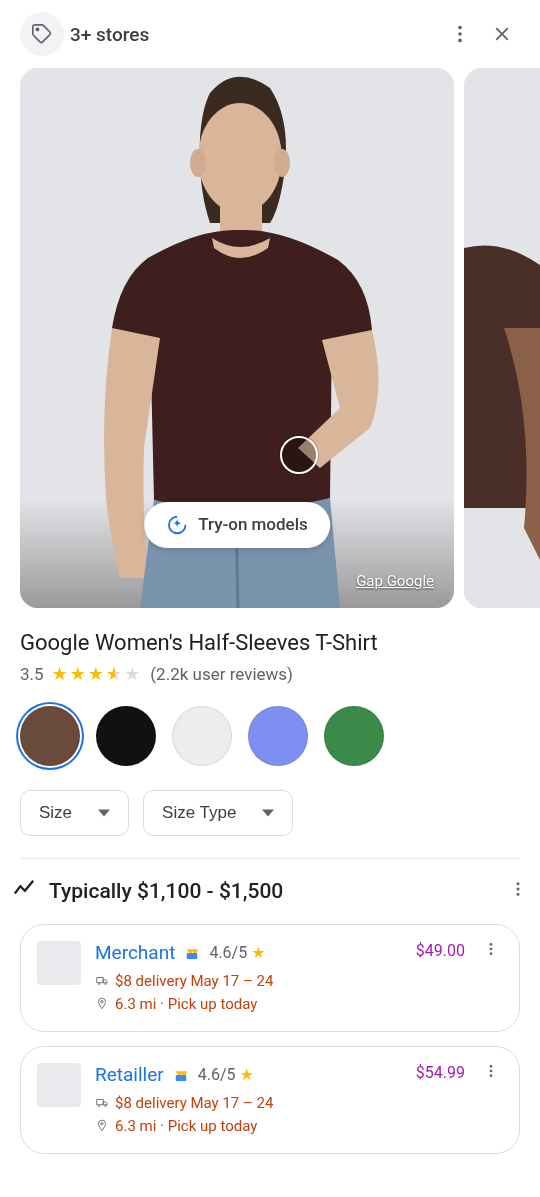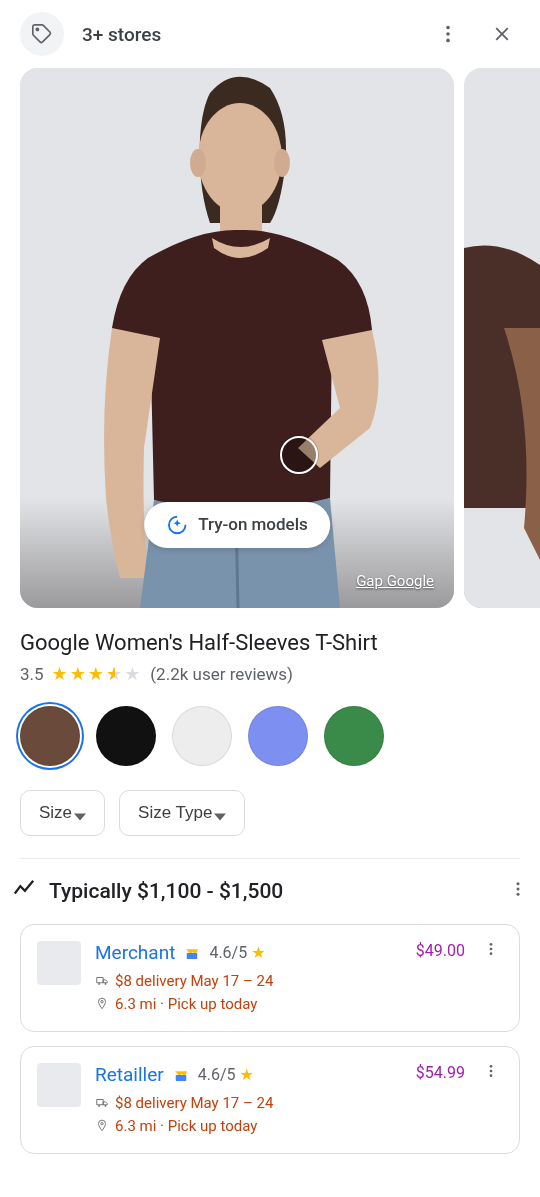--- a/index.html
+++ b/index.html
@@ -1,17 +1,17 @@
 <!DOCTYPE html>
 <html><head>
   <meta charset="utf-8">
   <style>
     * { margin: 0; padding: 0; box-sizing: border-box; }
     body { font-family: -apple-system, BlinkMacSystemFont, 'Segoe UI', Roboto, Arial, sans-serif; background: #fff; width: 540px; color: #202124; }
-    .topbar { display: flex; align-items: center; padding: 12px 20px; gap: 18px; }
+    .topbar { display: flex; align-items: center; padding: 12px 20px; gap: 6px; }
     .tag-chip { width: 44px; height: 44px; border-radius: 50%; background: #f1f3f4; display: flex; align-items: center; justify-content: center; }
     .tag-chip svg { width: 22px; height: 22px; }
     .stores-label { font-size: 19px; font-weight: 500; color: #3c4043; flex: 1; }
     .topbar-icon { width: 36px; height: 36px; display: flex; align-items: center; justify-content: center; cursor: pointer; }
     .topbar-icon svg { width: 22px; height: 22px; fill: #5f6368; }
     
     .gallery { display: flex; gap: 10px; padding: 0 20px; overflow: hidden; }
     .main-image { position: relative; width: 434px; height: 540px; border-radius: 18px; overflow: hidden; background: linear-gradient(180deg, #e3e4e7 0%, #e4e4e6 70%, #b8b8ba 100%); flex-shrink: 0; }
     .peek-image { position: relative; width: 80px; height: 540px; border-radius: 18px 0 0 18px; overflow: hidden; background: linear-gradient(180deg, #e3e4e7 0%, #e4e4e6 70%, #b8b8ba 100%); flex-shrink: 0; }
     .model-svg { position: absolute; inset: 0; width: 100%; height: 100%; }
@@ -26,31 +26,31 @@
     .stars { color: #fbbc04; font-size: 18px; letter-spacing: 2px; }
     .stars .half { position: relative; display: inline-block; color: #dadce0; }
     .stars .half::before { content: "★"; position: absolute; left: 0; width: 50%; overflow: hidden; color: #fbbc04; }
     .stars .empty { color: #dadce0; }
     .color-label { font-size: 18px; color: #5f6368; margin-bottom: 16px; }
     .color-label b { color: #202124; font-weight: 600; }
     .swatches { display: flex; gap: 16px; margin-bottom: 24px; }
     .swatch { width: 60px; height: 60px; border-radius: 50%; cursor: pointer; border: 1px solid rgba(0,0,0,0.08); }
     .swatch.selected { box-shadow: 0 0 0 2px #fff, 0 0 0 4px #1a73e8; }
     .filter-chips { display: flex; gap: 14px; margin-bottom: 22px; }
-    .filter-chip { border: 1px solid #dadce0; border-radius: 10px; padding: 12px 18px; font-size: 17px; color: #3c4043; display: flex; align-items: flex-end; gap: 2px; cursor: pointer; background: #fff; }
+    .filter-chip { border: 1px solid #dadce0; border-radius: 10px; padding: 12px 18px; font-size: 17px; color: #3c4043; display: flex; align-items: center; gap: 26px; cursor: pointer; background: #fff; }
     .filter-chip svg { width: 12px; height: 12px; fill: #5f6368; }
     .divider { border: 0; border-top: 1px solid #e8eaed; margin: 0 0 18px 0; }
     
     .price-row { display: flex; align-items: center; gap: 14px; padding: 0 13px; margin-bottom: 20px; }
     .trend-icon { font-size: 20px; font-weight: bold; }
     .typically { font-size: 21px; font-weight: 500; color: #202124; flex: 1; }
     .price-row .more svg { width: 18px; height: 18px; fill: #5f6368; }
     
     .offers { padding: 0 20px; display: flex; flex-direction: column; gap: 14px; }
-    .offer { border: 1px solid #dadce0; border-radius: 14px; padding: 16px; display: flex; align-items: flex-start; gap: 14px; }
+    .offer { border: 1px solid #dadce0; border-radius: 24px; padding: 16px; display: flex; align-items: flex-start; gap: 14px; }
     .offer-thumb { width: 44px; height: 44px; background: #e8eaed; border-radius: 4px; flex-shrink: 0; }
     .offer-body { flex: 1; }
     .offer-top { display: flex; justify-content: space-between; align-items: flex-start; margin-bottom: 6px; }
     .offer-name-row { display: flex; align-items: center; gap: 8px; }
     .offer-name { color: #1a73e8; font-size: 19px; font-weight: 400; }
     .badge-icon { width: 18px; height: 18px; }
     .offer-rating { font-size: 16px; color: #5f6368; display: flex; align-items: center; gap: 4px; }
     .offer-rating .star { color: #fbbc04; }
     .offer-price { font-size: 16px; color: #a21caf; font-weight: 400; }
     .offer-meta { font-size: 15px; color: #c2410c; line-height: 1.5; }

